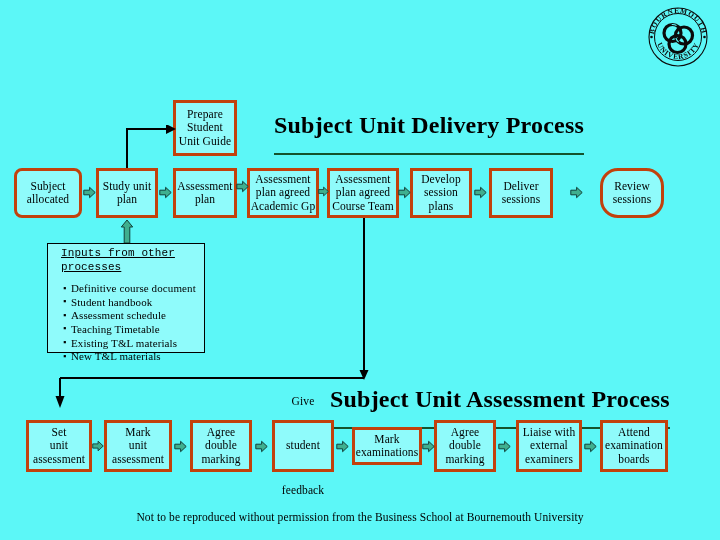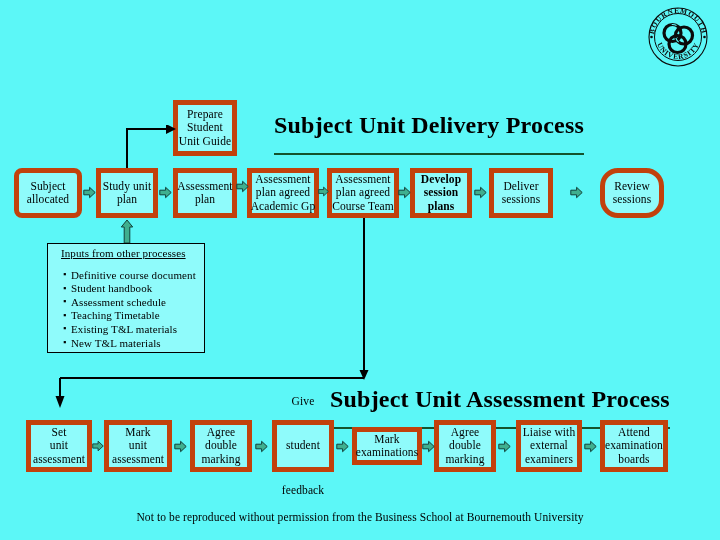--- a/index.html
+++ b/index.html
@@ -28,21 +28,21 @@
     padding-bottom:15px;
     line-height:1.05;
   }
   #title-delivery{left:274px;top:113px;}
   #title-assessment{left:330px;top:387px;}
 
   
   .pbox{
     position:absolute;
     background:#8FFBFB;
-    border:5px solid #c2410c;
+    border:3px solid #c2410c;
     box-sizing:border-box;
     display:flex;
     flex-direction:column;
     align-items:center;
     justify-content:center;
     font-size:11.5px;
     line-height:13.5px;
     text-align:center;
     white-space:nowrap;
     letter-spacing:.1px;
@@ -57,20 +57,21 @@
     border:1px solid #000;
     box-sizing:border-box;
     font-size:11px;
     line-height:13.6px;
     padding:3px 0 0 4px;
   }
   #inputs-box .hd{
     text-decoration:underline;
     padding-left:9px;
     letter-spacing:.1px;
+    font-family:Liberation Mono, monospace;
   }
   #inputs-box ul{margin:8px;padding:0;list-style:none;}
   #inputs-box li{
     padding-left:11px;position:relative;letter-spacing:.1px;
   }
   #inputs-box li:before{
     content:"\25AA";
     position:absolute;left:3px;top:-0.5px;font-size:9px;
   }
 
@@ -158,21 +159,21 @@
     <span>plan agreed</span>
     <span>Academic Gp</span>
   </div>
 
   <div class="pbox" style="left:327px;top:168px;width:72px;height:50px;">
     <span>Assessment</span>
     <span>plan agreed</span>
     <span>Course Team</span>
   </div>
 
-  <div class="pbox" style="left:410px;top:168px;width:62px;height:50px;font-weight:bold;">
+  <div class="pbox" style="left:410px;top:168px;width:62px;height:50px;">
     <span>Develop</span>
     <span>session</span>
     <span>plans</span>
   </div>
 
   <div class="pbox" style="left:489px;top:168px;width:64px;height:50px;">
     <span>Deliver</span>
     <span>sessions</span>
   </div>
 

